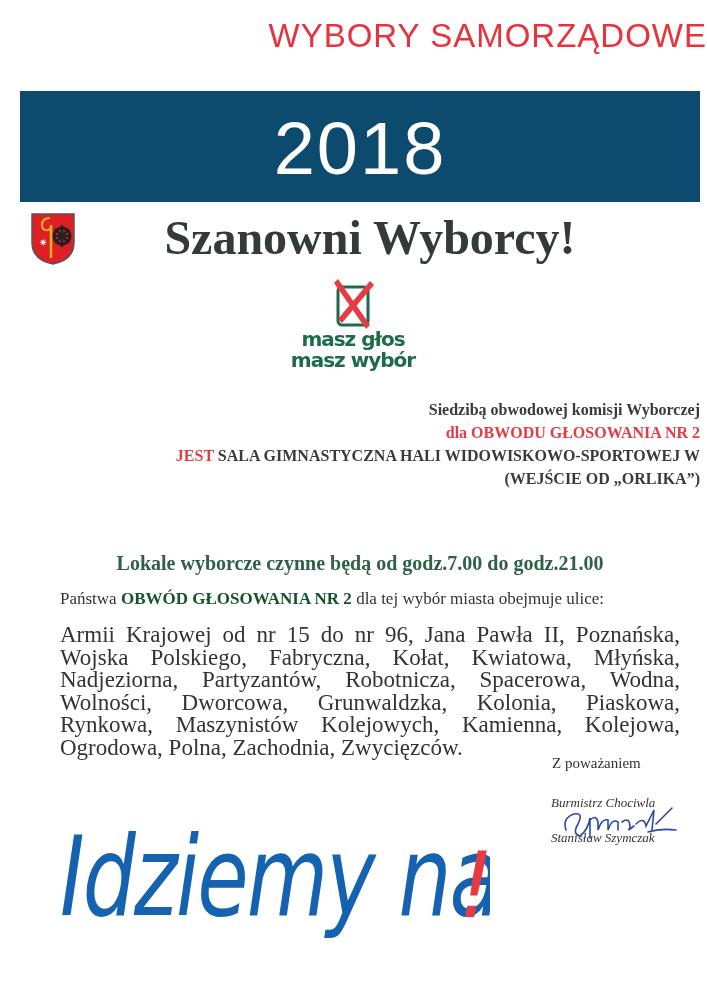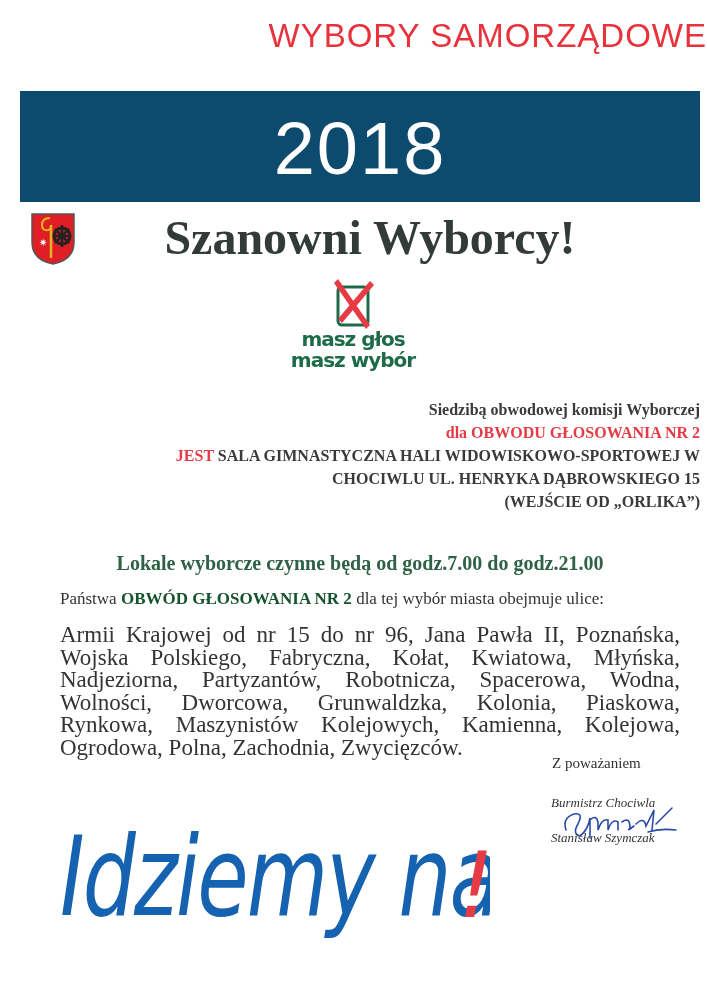--- a/index.html
+++ b/index.html
@@ -101,21 +101,20 @@
 
 <div class="abs slogan">
   <div>masz głos</div>
   <div>masz wybór</div>
 </div>
 
 <div class="abs seat-block">
   <div>Siedzibą obwodowej komisji Wyborczej</div>
   <div class="red">dla OBWODU GŁOSOWANIA NR 2</div>
   <div><span class="red">JEST</span><span> SALA GIMNASTYCZNA HALI WIDOWISKOWO-SPORTOWEJ W</span></div>
-  <div>CHOCIWLU UL. HENRYKA DĄBROWSKIEGO 15</div>
   <div>(WEJŚCIE OD „ORLIKA”)</div>
 </div>
 
 <div class="abs hours">Lokale wyborcze czynne będą od godz.7.00 do godz.21.00</div>
 
 <div class="abs district-line">
   <span>Państwa </span><b>OBWÓD GŁOSOWANIA NR 2</b><span> dla tej wybór miasta obejmuje ulice:</span>
 </div>
 
 <div class="abs streets">Armii Krajowej od nr 15 do nr 96, Jana Pawła II, Poznańska, Wojska Polskiego, Fabryczna, Kołat, Kwiatowa, Młyńska, Nadjeziorna, Partyzantów, Robotnicza, Spacerowa, Wodna, Wolności, Dworcowa, Grunwaldzka, Kolonia, Piaskowa, Rynkowa, Maszynistów Kolejowych, Kamienna, Kolejowa, Ogrodowa, Polna, Zachodnia, Zwycięzców.</div>

